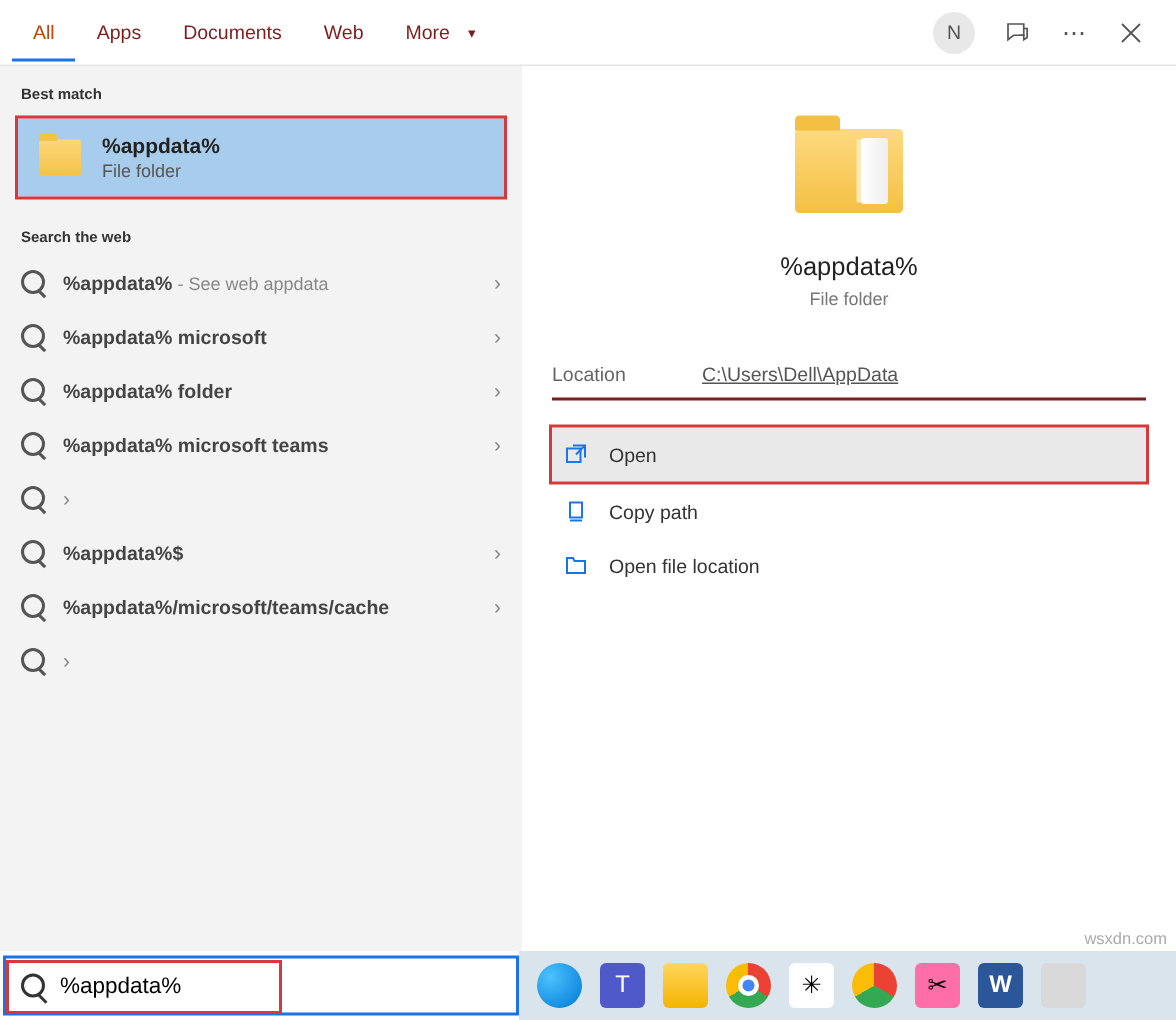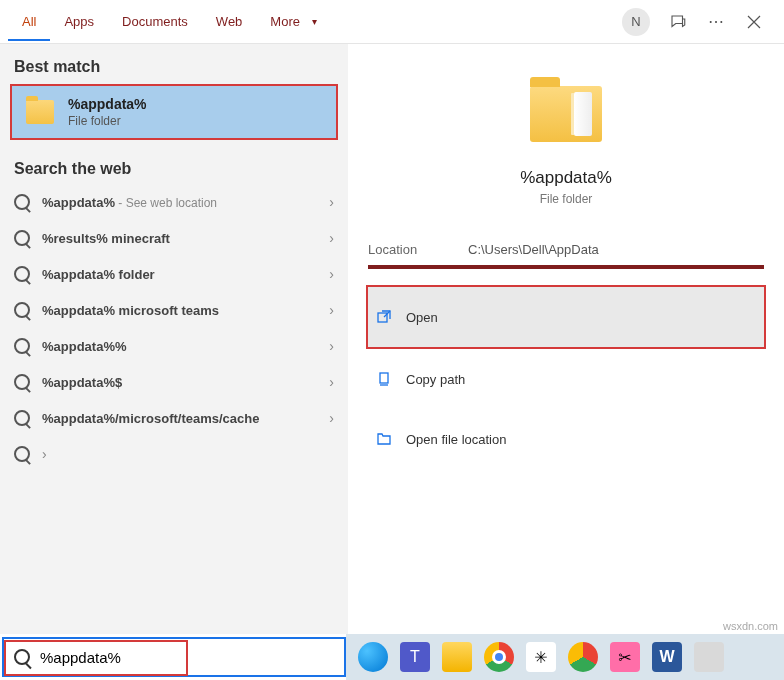--- a/index.html
+++ b/index.html
@@ -11,47 +11,47 @@
 .tab-more { display: flex; align-items: center; gap: 12px; }
 .top-right { margin-left: auto; display: flex; align-items: center; gap: 18px; padding-right: 12px; }
 .avatar { width: 28px; height: 28px; border-radius: 50%; background: #e8e8e8; display: flex; align-items: center; justify-content: center; font-size: 13px; color: #555; }
 .icon-btn { width: 20px; height: 20px; display: flex; align-items: center; justify-content: center; color: #555; }
 .chevron { font-size: 10px; }
 
 .main { display: flex; height: 590px; }
 .left-pane { width: 348px; background: #f3f3f3; overflow-y: auto; }
 .right-pane { flex: 1; background: #fff; padding: 0; }
 
-.section-header { font-size: 16px; font-weight: 600; color: #333; padding: 14px 14px 6px; }
+.section-header { font-size: 10px; font-weight: 600; color: #333; padding: 14px 14px 6px; }
 
 .best-match { background: #a8cdec; padding: 10px 14px; display: flex; align-items: center; gap: 14px; margin: 4px 12px 8px; outline: 2px solid #d43a3a; outline-offset: 0; }
 .folder-icon-sm { width: 28px; height: 24px; background: linear-gradient(#fcd77a,#f4c247); border-radius: 2px; position: relative; }
 .folder-icon-sm::before { content:""; position:absolute; top:-4px; left:0; width:12px; height:5px; background:#f4c247; border-radius:2px 2px 0 0; }
 .bm-title { font-size: 14px; font-weight: 600; color: #222; }
 .bm-sub { font-size: 12px; color: #555; margin-top: 2px; }
 
 .web-item { display: flex; align-items: center; padding: 10px 14px; gap: 12px; cursor: pointer; }
 .web-item .srch { width: 16px; height: 16px; border: 2px solid #555; border-radius: 50%; position: relative; flex-shrink: 0; }
 .web-item .srch::after { content:""; position:absolute; width:6px; height:2px; background:#555; bottom:-3px; right:-3px; transform: rotate(45deg); }
 .web-text { font-size: 13px; color: #444; flex: 1; }
 .web-text .sub { color: #888; font-size: 12px; }
 .web-arrow { color: #888; font-size: 14px; }
 
 .preview { display:flex; flex-direction:column; align-items:center; padding: 24px 20px 0; }
 .folder-icon-lg { width: 72px; height: 56px; background: linear-gradient(#fdda80,#f4c043); border-radius: 3px; position: relative; margin: 18px 0; }
 .folder-icon-lg::before { content:""; position:absolute; top:-9px; left:0; width:30px; height:10px; background:#f4c043; border-radius:3px 3px 0 0; }
 .folder-icon-lg::after { content:""; position:absolute; right:10px; top:6px; width:18px; height:44px; background: linear-gradient(90deg,#fff 0%,#eee 100%); border-radius:2px; box-shadow: -4px 0 0 -1px #fbe9b8; }
 .pv-title { font-size: 17px; color: #222; margin-top: 8px; }
 .pv-sub { font-size: 12px; color: #777; margin-top: 4px; margin-bottom: 28px; }
-.pv-row { display: flex; width: 100%; padding: 8px 0; font-size: 13px; border-bottom: 4px solid #7f1d1d; }
+.pv-row { display: flex; width: 100%; padding: 8px 0; font-size: 13px; border-bottom: 2px solid #7f1d1d; }
 .pv-row .label { width: 100px; color: #666; }
-.pv-row .val { color: #555; }
+.pv-row .val { color: #555; text-decoration: underline; }
 
 .actions { margin-top: 18px; width: 100%; }
-.action { display: flex; align-items: center; gap: 14px; padding: 22px 8px; font-size: 13px; color: #333; cursor: pointer; }
+.action { display: flex; align-items: center; gap: 14px; padding: 10px 8px; font-size: 13px; color: #333; cursor: pointer; }
 .action.hl { background: #e9e9e9; outline: 2px solid #d43a3a; margin: 0 0 2px; }
 .action-icon { width: 16px; height: 16px; display:flex; align-items:center; justify-content:center; color:#1a73e8; }
 
 .search-bar-row { position: absolute; bottom: 0; left: 0; right: 0; height: 46px; display: flex; align-items: center; background: #fff; }
 .search-box { display:flex; align-items:center; height: 40px; border: 2px solid #1a73e8; margin: 2px 0 2px 2px; width: 344px; padding: 0 10px; gap: 10px; }
 .search-box .srch { width: 16px; height: 16px; border: 2px solid #333; border-radius: 50%; position: relative; }
 .search-box .srch::after { content:""; position:absolute; width:7px; height:2px; background:#333; bottom:-4px; right:-4px; transform: rotate(45deg); }
 .search-input { border: none; outline: none; font-size: 15px; flex: 1; }
 .search-redbox { position:absolute; left:4px; bottom:4px; width: 184px; height: 36px; border: 2px solid #d43a3a; pointer-events:none; }
 
@@ -96,41 +96,40 @@
       <div>
         <div class="bm-title">%appdata%</div>
         <div class="bm-sub">File folder</div>
       </div>
     </div>
 
     <div class="section-header">Search the web</div>
     <div id="web-list">
         <div class="web-item">
           <div class="srch"></div>
-    <div class="web-text"><b>%appdata%</b><span class="sub"> - See web location</span></div>
-    <div class="web-arrow">›</div>
-        </div>
-        <div class="web-item">
-          <div class="srch"></div>
-    <div class="web-text"><b>%results% minecraft</b><span class="sub"></span></div>
+    <div class="web-text"><b>%appdata%</b><span class="sub"> - See web appdata</span></div>
+    <div class="web-arrow">›</div>
+        </div>
+        <div class="web-item">
+          <div class="srch"></div>
+    <div class="web-text"><b>%appdata% microsoft</b><span class="sub"></span></div>
     <div class="web-arrow">›</div>
         </div>
         <div class="web-item">
           <div class="srch"></div>
     <div class="web-text"><b>%appdata% folder</b><span class="sub"></span></div>
     <div class="web-arrow">›</div>
         </div>
         <div class="web-item">
           <div class="srch"></div>
     <div class="web-text"><b>%appdata% microsoft teams</b><span class="sub"></span></div>
     <div class="web-arrow">›</div>
         </div>
         <div class="web-item">
           <div class="srch"></div>
-    <div class="web-text"><b>%appdata%%</b><span class="sub"></span></div>
     <div class="web-arrow">›</div>
         </div>
         <div class="web-item">
           <div class="srch"></div>
     <div class="web-text"><b>%appdata%$</b><span class="sub"></span></div>
     <div class="web-arrow">›</div>
         </div>
         <div class="web-item">
           <div class="srch"></div>
     <div class="web-text"><b>%appdata%/microsoft/teams/cache</b><span class="sub"></span></div>

